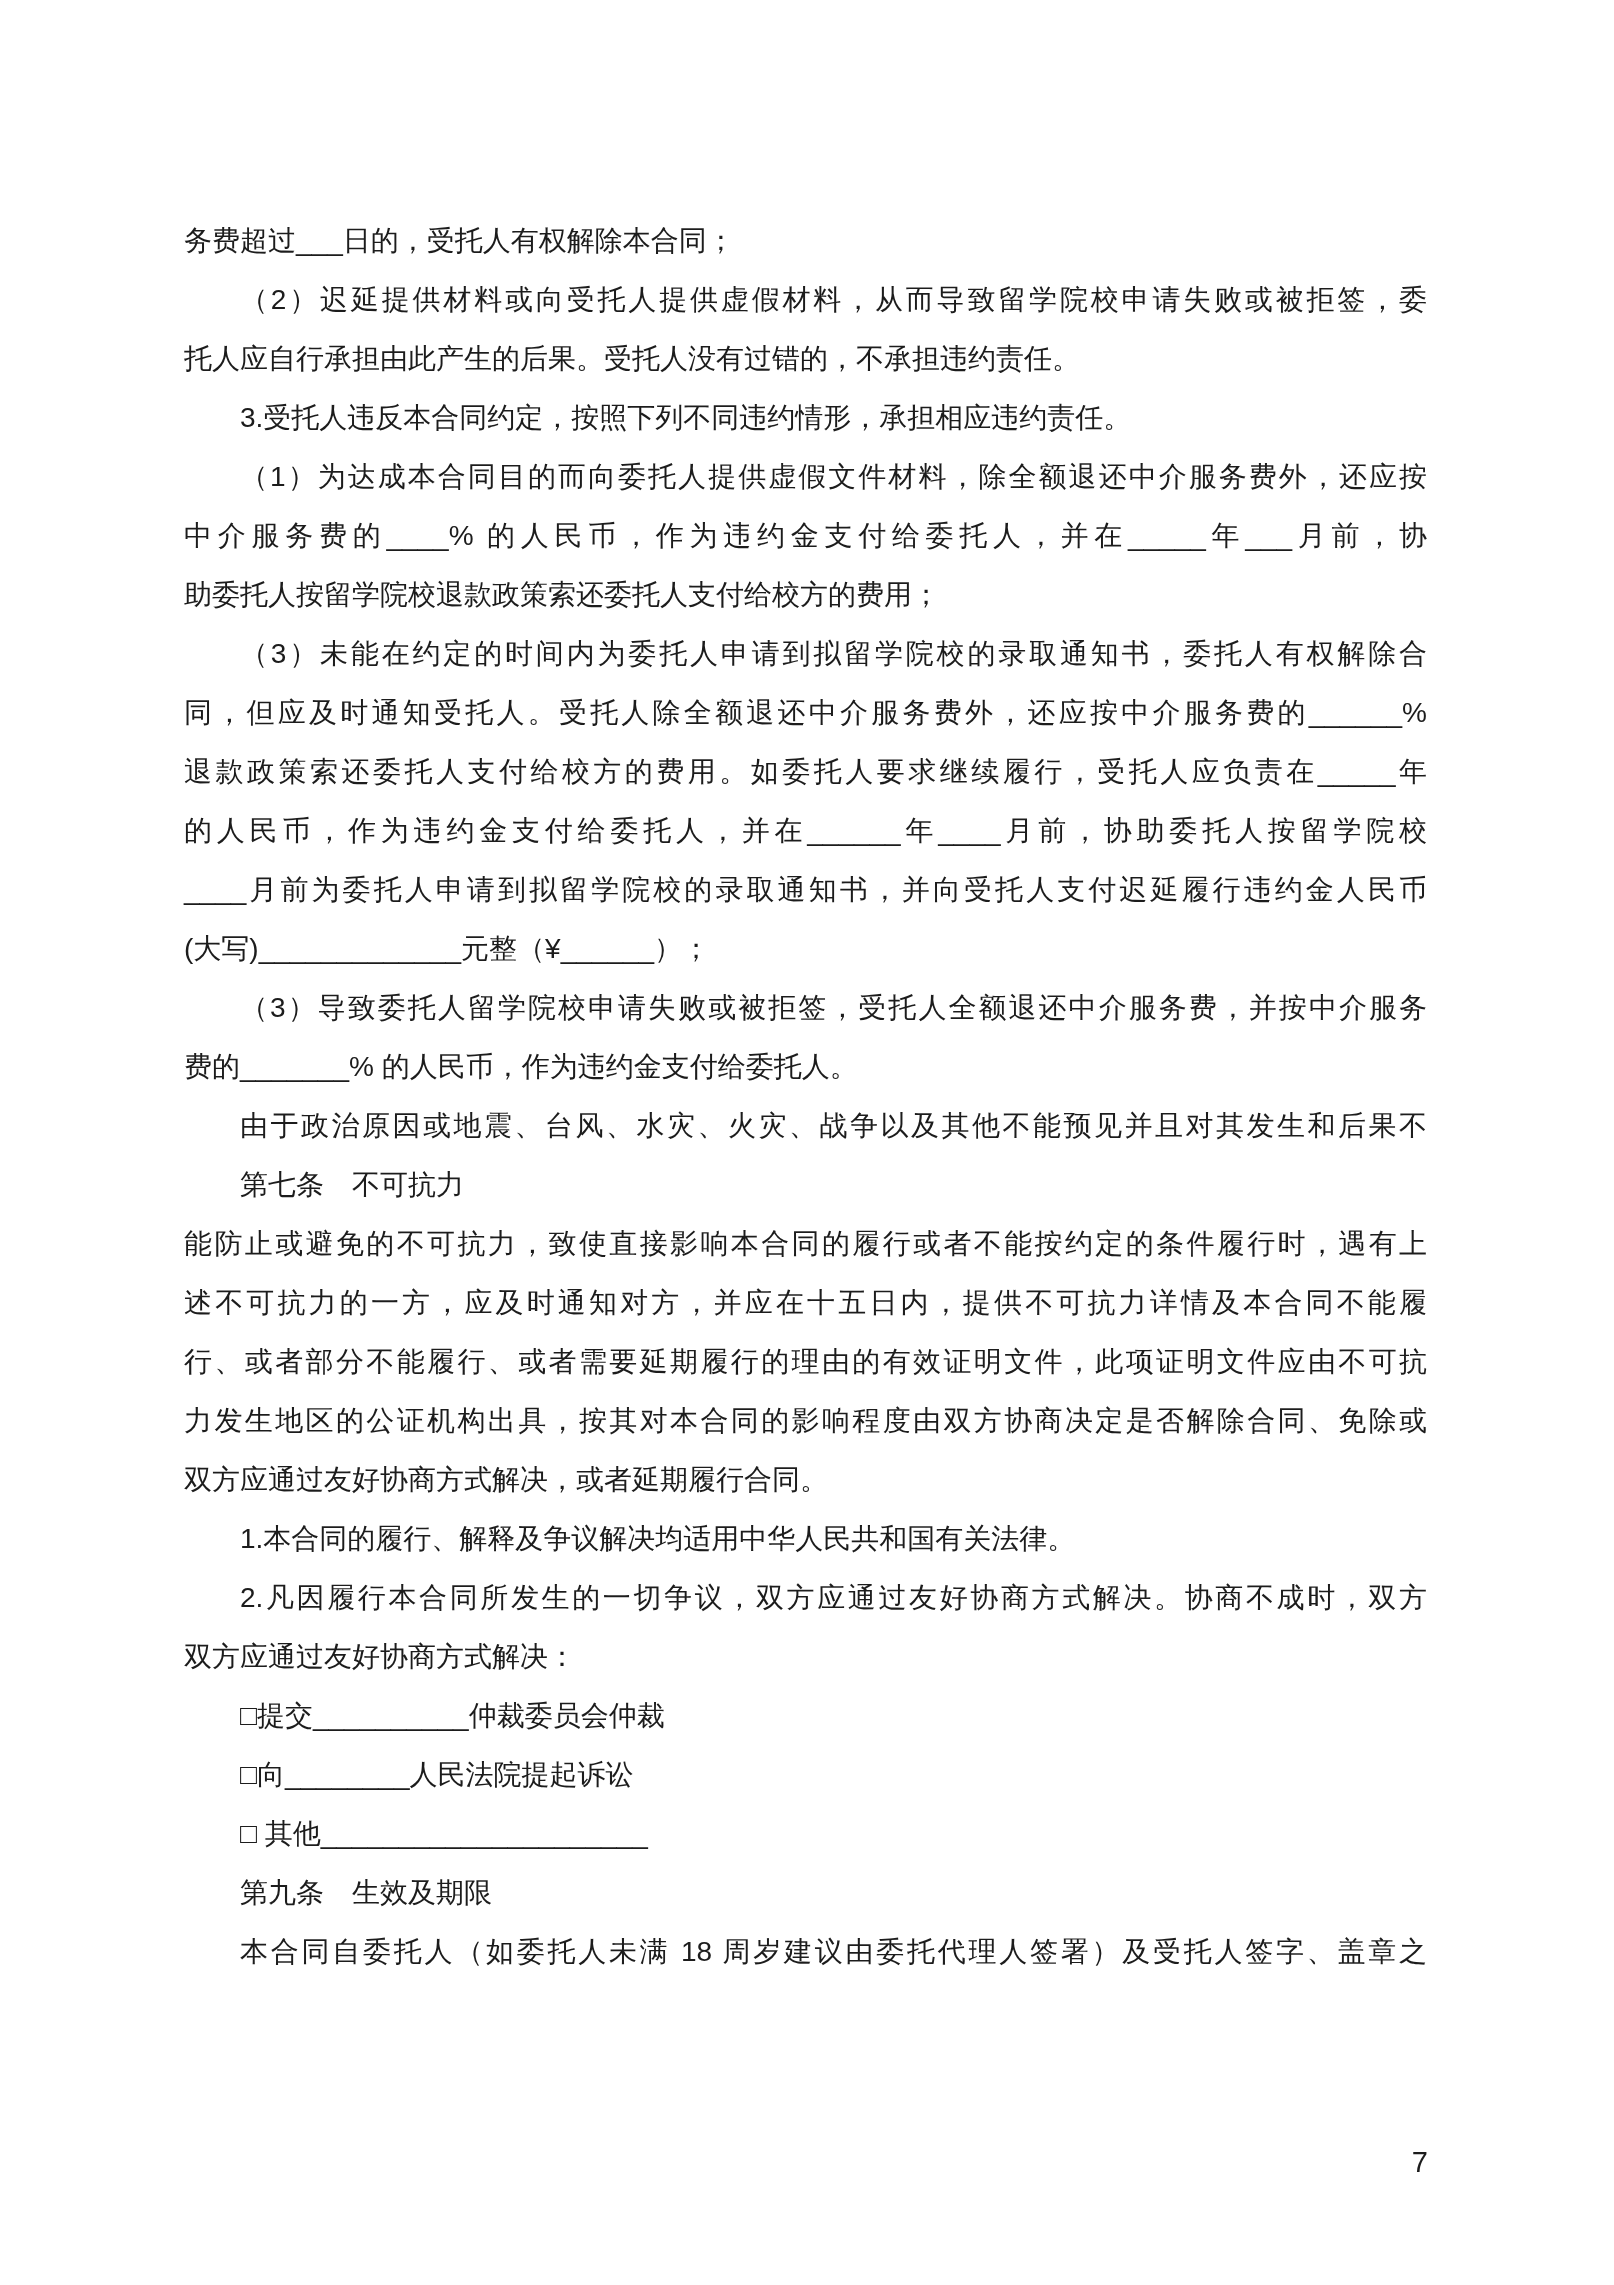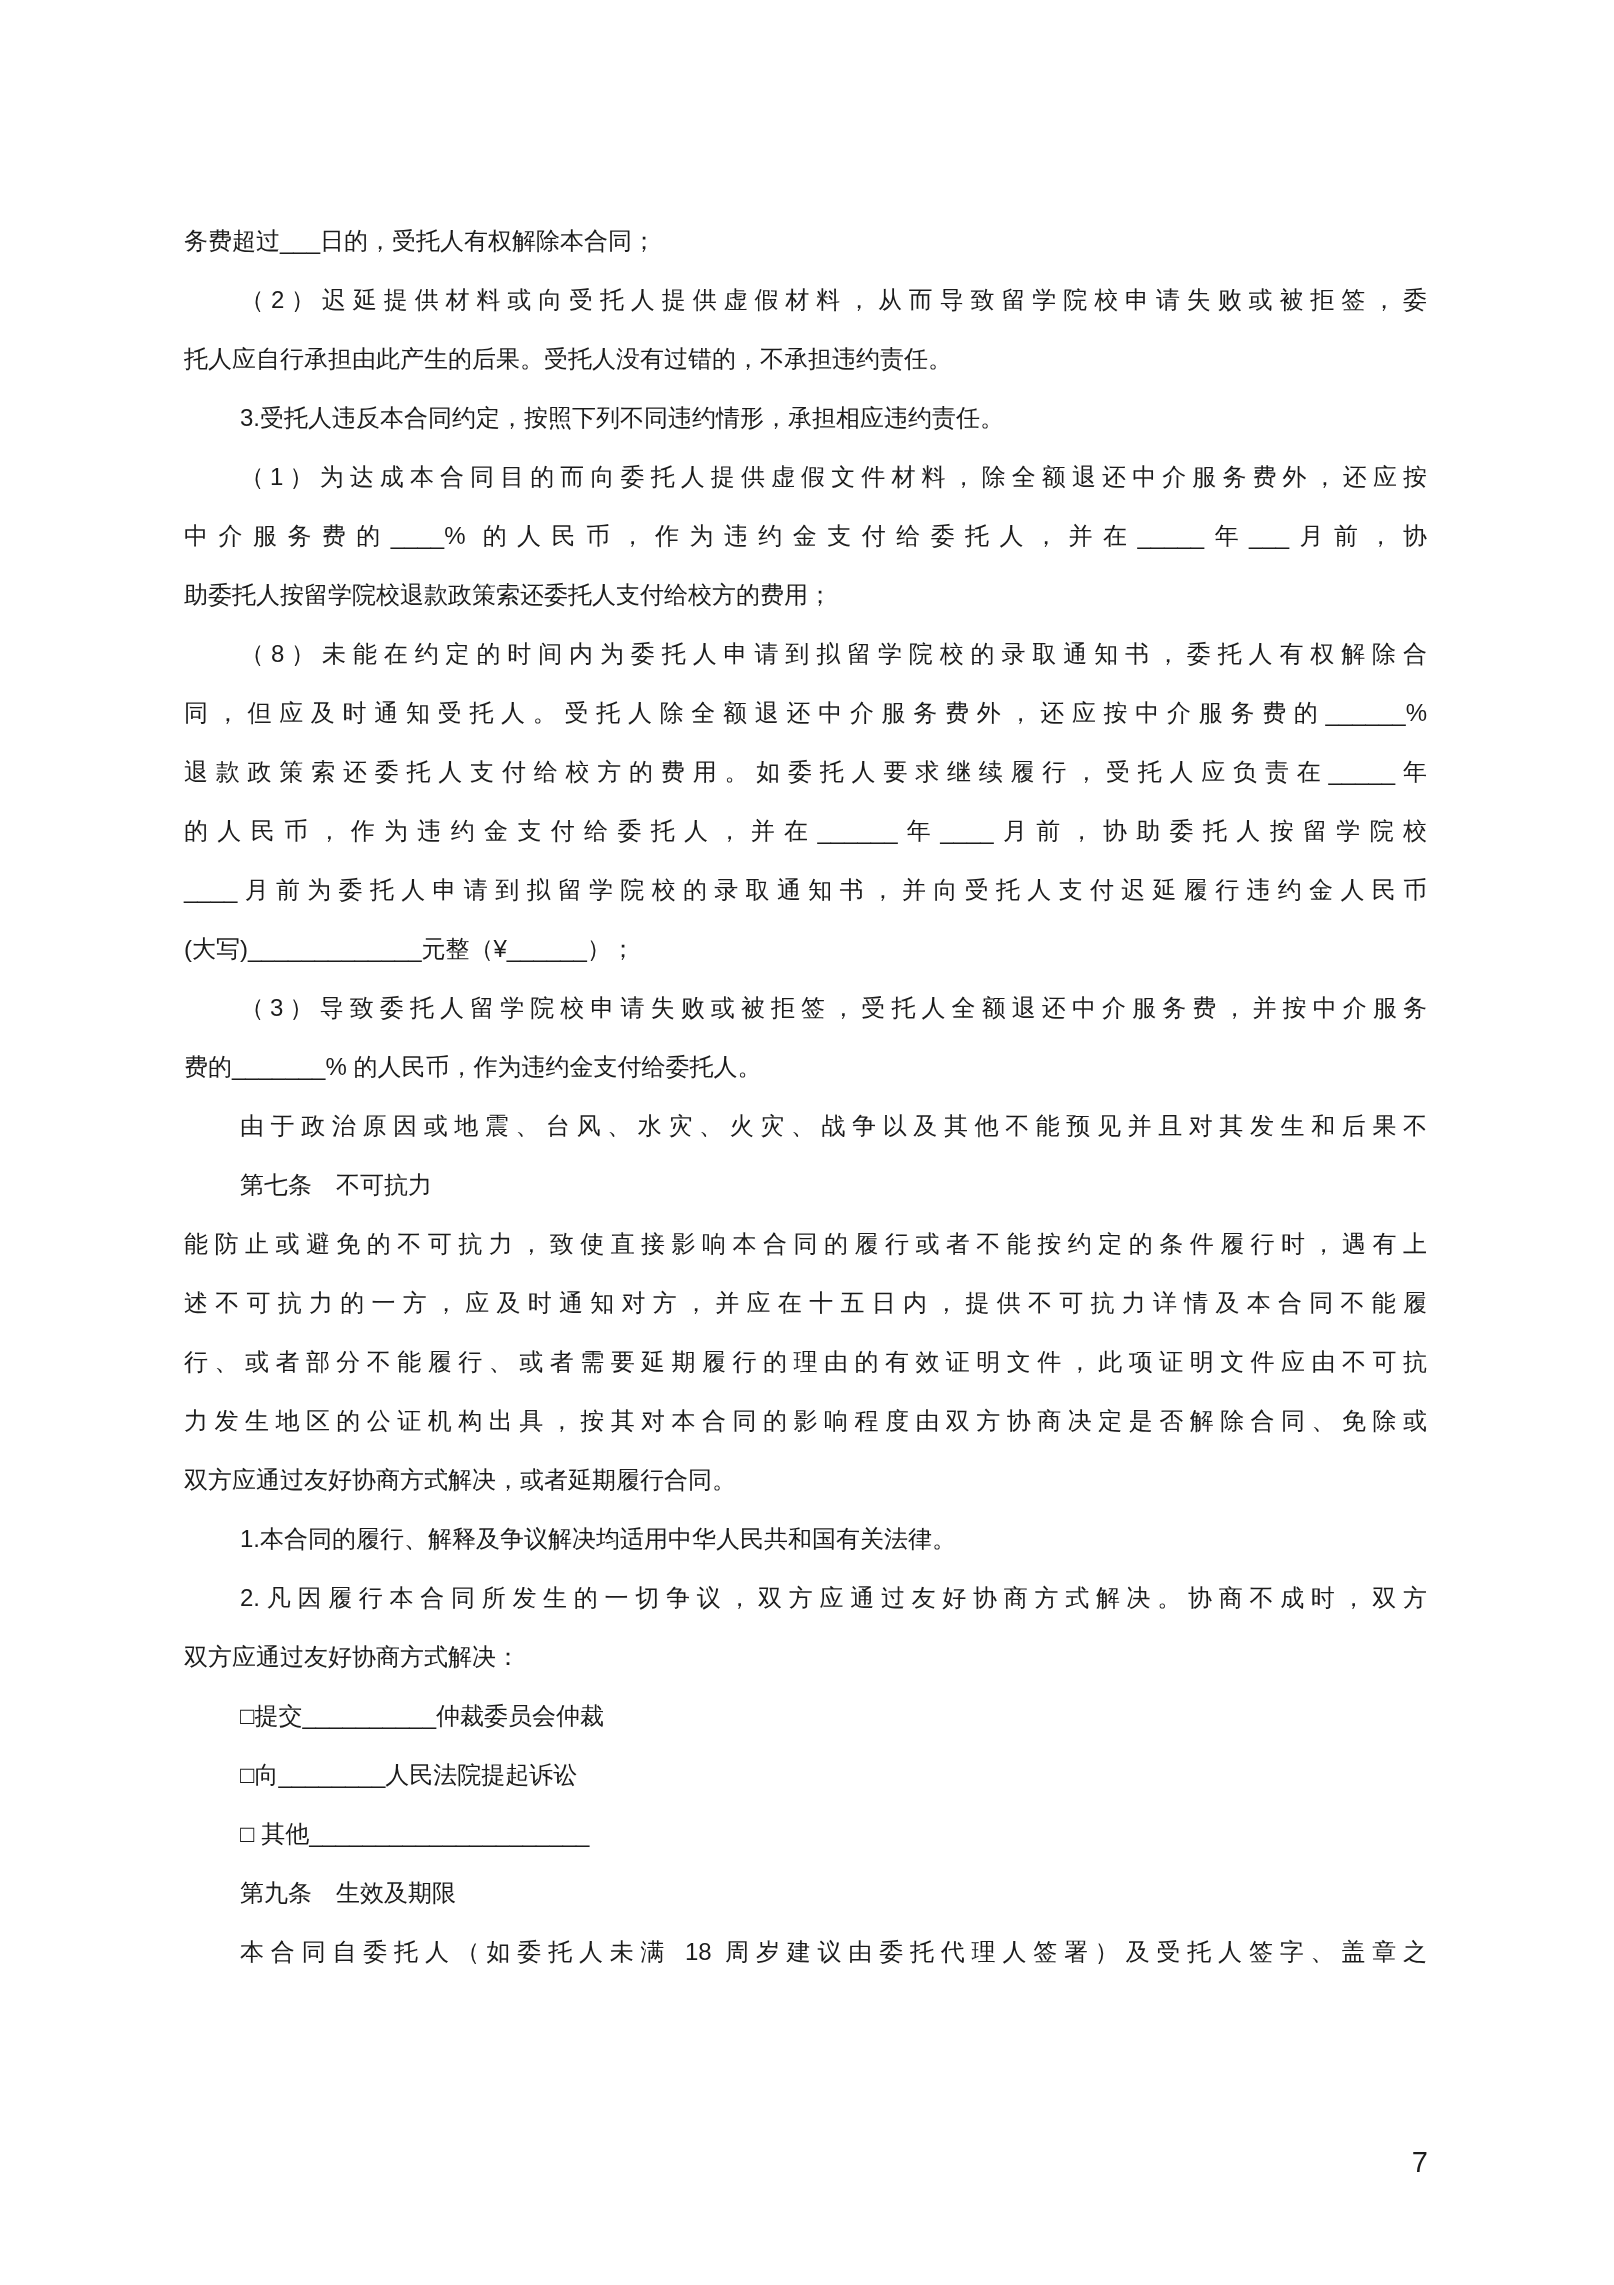--- a/index.html
+++ b/index.html
@@ -14,21 +14,21 @@
     background: #ffffff;
     font-family: "Liberation Sans", sans-serif;
     color: #1c1c1c;
     overflow: hidden;
   }
   .doc-body {
     position: absolute;
     left: 184px;
     top: 211px;
     width: 1243px;
-    font-size: 24px;
+    font-size: 28px;
     line-height: 59px;
     text-align: left;
   }
   .line {
     min-height: 59px;
   }
   .line.indent {
     text-indent: 56px;
   }
   .line.justify {
@@ -49,21 +49,21 @@
 
 <div class="page">
   <div class="doc-body">
       <div class="line">务费超过___日的，受托人有权解除本合同；</div>
       <div class="line indent justify">（2）迟延提供材料或向受托人提供虚假材料，从而导致留学院校申请失败或被拒签，委</div>
       <div class="line">托人应自行承担由此产生的后果。受托人没有过错的，不承担违约责任。</div>
       <div class="line indent">3.受托人违反本合同约定，按照下列不同违约情形，承担相应违约责任。</div>
       <div class="line indent justify">（1）为达成本合同目的而向委托人提供虚假文件材料，除全额退还中介服务费外，还应按</div>
       <div class="line justify">中介服务费的____% 的人民币，作为违约金支付给委托人，并在_____年___月前，协</div>
       <div class="line">助委托人按留学院校退款政策索还委托人支付给校方的费用；</div>
-      <div class="line indent justify">（8）未能在约定的时间内为委托人申请到拟留学院校的录取通知书，委托人有权解除合</div>
+      <div class="line indent justify">（3）未能在约定的时间内为委托人申请到拟留学院校的录取通知书，委托人有权解除合</div>
       <div class="line justify">同，但应及时通知受托人。受托人除全额退还中介服务费外，还应按中介服务费的______%</div>
       <div class="line justify">退款政策索还委托人支付给校方的费用。如委托人要求继续履行，受托人应负责在_____年</div>
       <div class="line justify">的人民币，作为违约金支付给委托人，并在______年____月前，协助委托人按留学院校</div>
       <div class="line justify">____月前为委托人申请到拟留学院校的录取通知书，并向受托人支付迟延履行违约金人民币</div>
       <div class="line">(大写)_____________元整（¥______）；</div>
       <div class="line indent justify">（3）导致委托人留学院校申请失败或被拒签，受托人全额退还中介服务费，并按中介服务</div>
       <div class="line">费的_______% 的人民币，作为违约金支付给委托人。</div>
       <div class="line indent justify">由于政治原因或地震、台风、水灾、火灾、战争以及其他不能预见并且对其发生和后果不</div>
       <div class="line indent">第七条　不可抗力</div>
       <div class="line justify">能防止或避免的不可抗力，致使直接影响本合同的履行或者不能按约定的条件履行时，遇有上</div>

